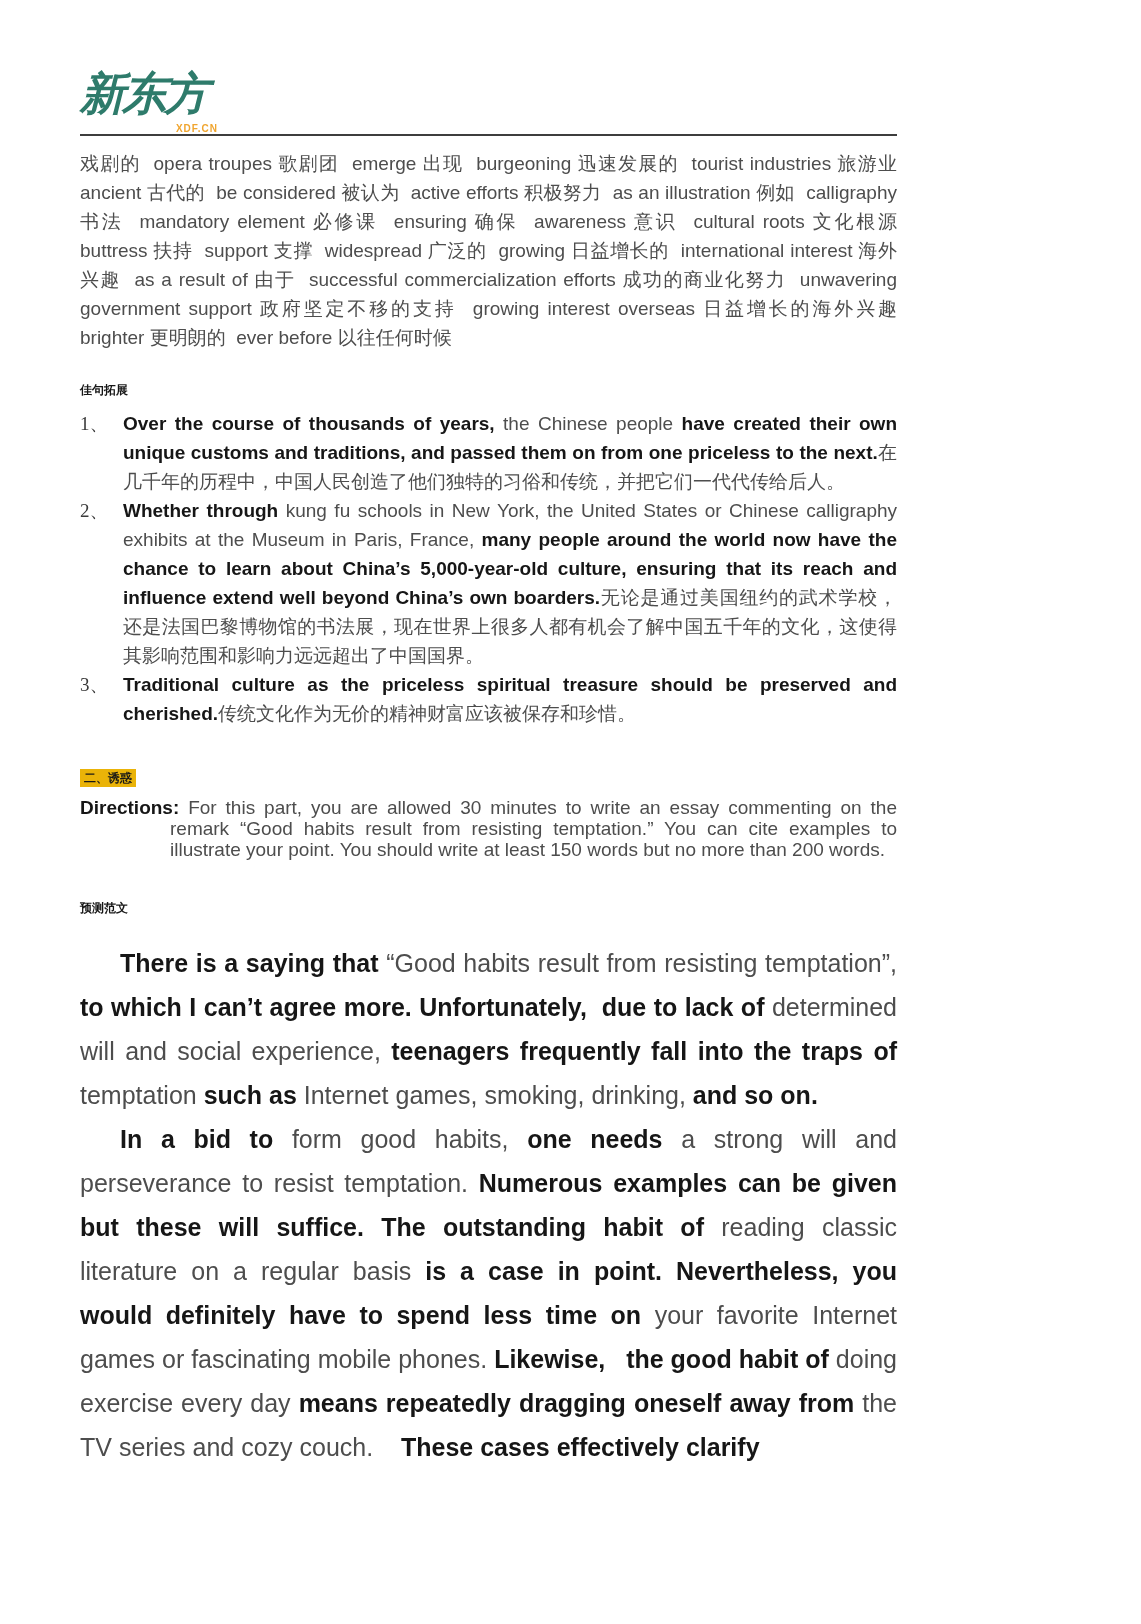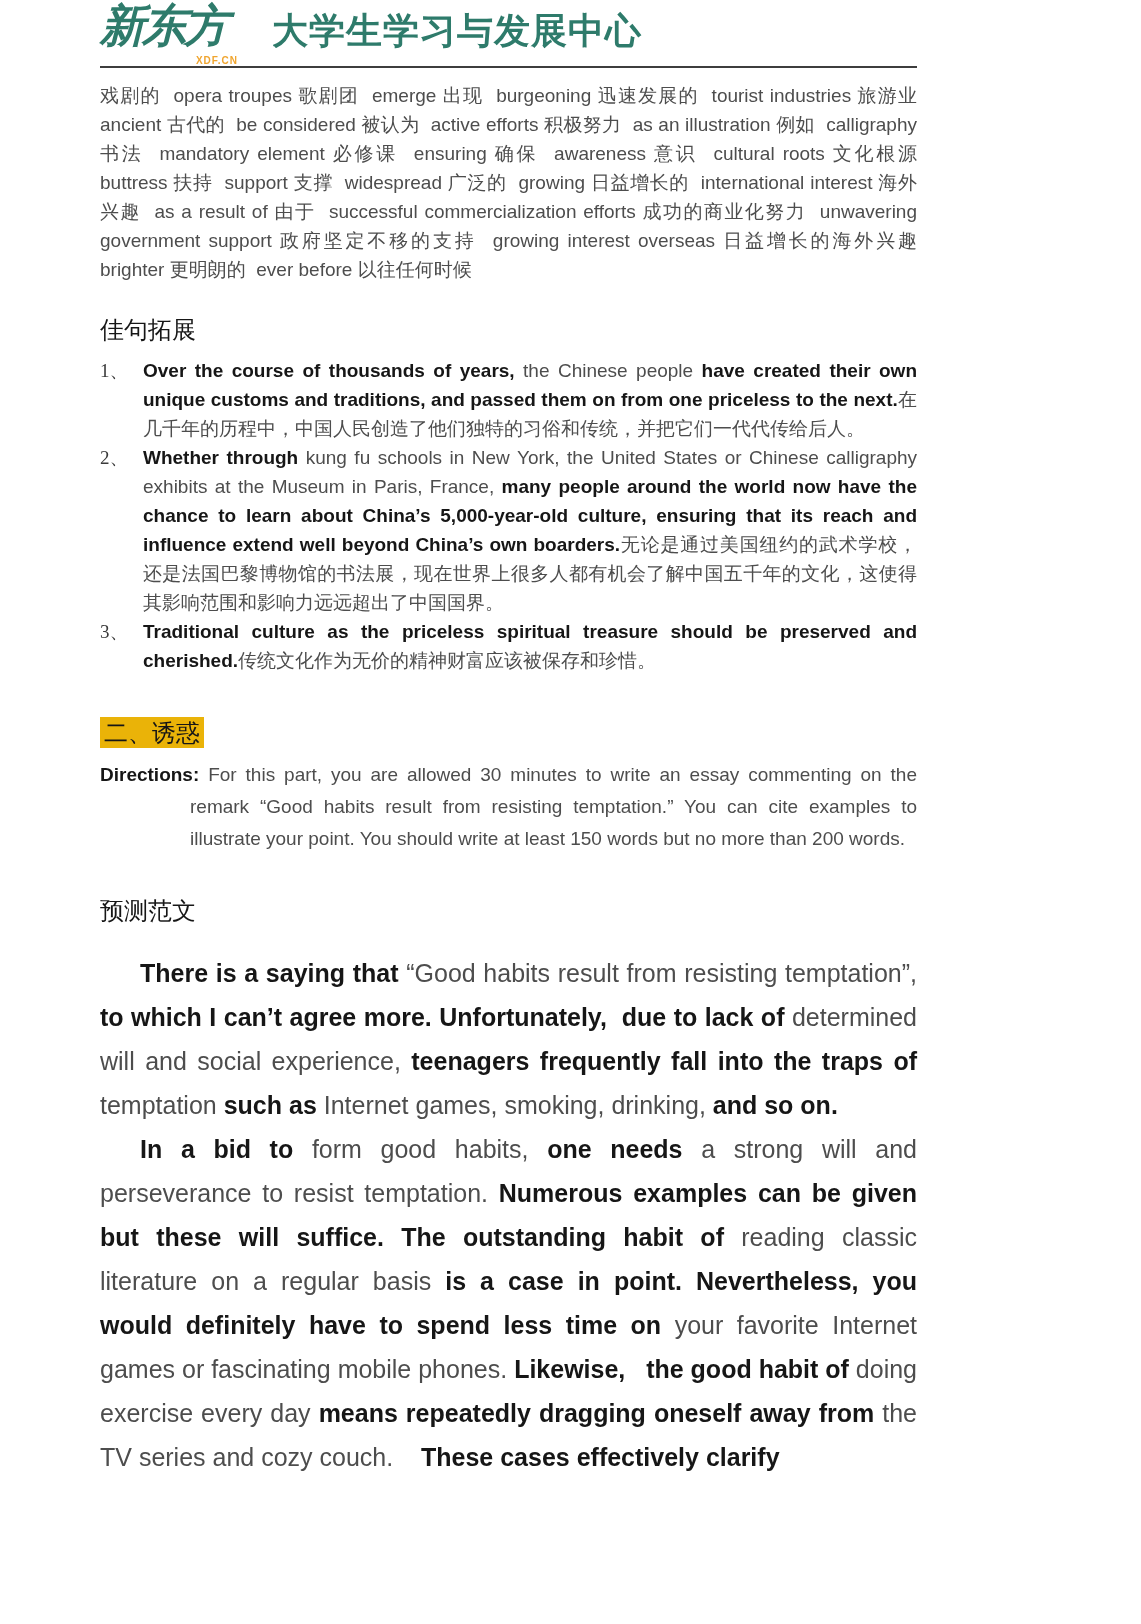--- a/index.html
+++ b/index.html
@@ -8,21 +8,21 @@
     --ink-bold:#161616;
     --ink-reg:#4d4d4d;
   }
   html,body{margin:0;padding:0;background:#ffffff;}
   body{
     width:1141px;height:1624px;
     font-family:"Liberation Sans","DejaVu Sans",sans-serif;
     color:var(--ink-reg);
     overflow:hidden;
   }
-  .page{width:817px;margin-left:100px;}
+  .page{width:817px;margin-left:80px;padding-top:68px;}
 
   
   header{
     display:flex;align-items:center;
     border-bottom:2px solid #3d3d3d;
     padding-bottom:4px;height:62px;
   }
   .logo{position:relative;width:152px;height:62px;flex:none;}
   .logo-cn{
     position:absolute;left:0;top:-4px;
@@ -37,21 +37,21 @@
   .header-title{
     margin:0 0 0 20px;
     font-size:36px;font-weight:800;color:var(--green);
     letter-spacing:1px;white-space:nowrap;
   }
 
   
   .justify{text-align:justify;}
   .b{font-weight:700;color:var(--ink-bold);}
   h2{
-    font-size:24px;font-weight:400;color:var(--ink-bold);
+    font-size:12px;font-weight:700;color:var(--ink-bold);
     margin:30px 0 10px 0;
   }
 
   .vocab{
     margin:13px 0 0 0;
     font-size:19px;line-height:29px;
     white-space:pre-wrap;
   }
 
   
@@ -62,21 +62,21 @@
     font-size:19px;line-height:29px;color:#3a3a3a;
   }
   .s-body{flex:1;font-size:19px;line-height:29px;}
 
   
   .hl-heading{margin:42px 0 10px 0;}
   .hl{background:#eab308;padding:2px 4px;}
 
   .directions{
     margin:8px 0 0 0;
-    font-size:19px;line-height:32px;
+    font-size:19px;line-height:21px;
     padding-left:90px;text-indent:-90px;
     white-space:pre-wrap;
   }
   .directions .lbl{font-weight:700;color:var(--ink-bold);}
 
   .essay-heading{margin-top:40px;margin-bottom:24px;}
   .essay-para{
     margin:0;
     font-size:25px;line-height:44px;
     text-indent:40px;
@@ -86,21 +86,20 @@
 </head>
 <body>
 
 <div class="page">
 
   <header>
     <div class="logo">
       <span class="logo-cn">新东方</span>
       <span class="logo-domain">XDF.CN</span>
     </div>
-    <h1 class="header-title">大学生学习与发展中心</h1>
   </header>
 
   <p class="vocab justify">戏剧的  opera troupes 歌剧团  emerge 出现  burgeoning 迅速发展的  tourist industries 旅游业  ancient 古代的  be considered 被认为  active efforts 积极努力  as an illustration 例如  calligraphy 书法  mandatory element 必修课  ensuring 确保  awareness 意识  cultural roots 文化根源  buttress 扶持  support 支撑  widespread 广泛的  growing 日益增长的  international interest 海外兴趣  as a result of 由于  successful commercialization efforts 成功的商业化努力  unwavering government support 政府坚定不移的支持  growing interest overseas 日益增长的海外兴趣  brighter 更明朗的  ever before 以往任何时候</p>
 
   <h2>佳句拓展</h2>
 
   <div class="s-list">
     <div class="s-item">
       <span class="s-num">1、</span>
       <div class="s-body justify"><span class="b">Over the course of thousands of years,</span><span> the Chinese people </span><span class="b">have created their own unique customs and traditions, and passed them on from one priceless to the next.</span><span>在几千年的历程中，中国人民创造了他们独特的习俗和传统，并把它们一代代传给后人。</span></div>

